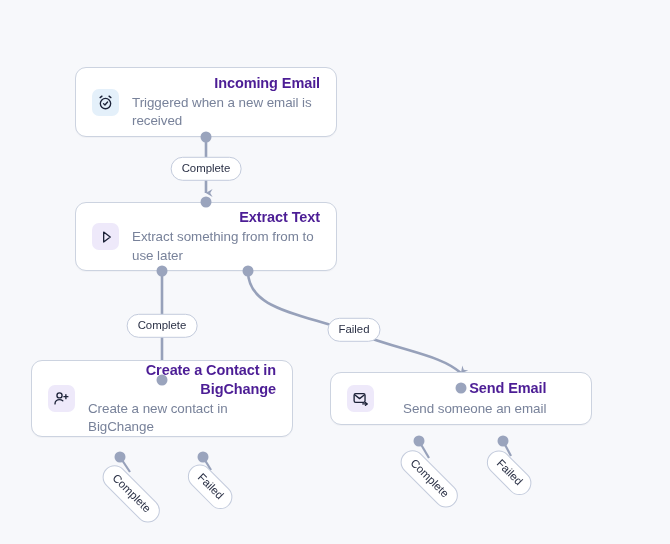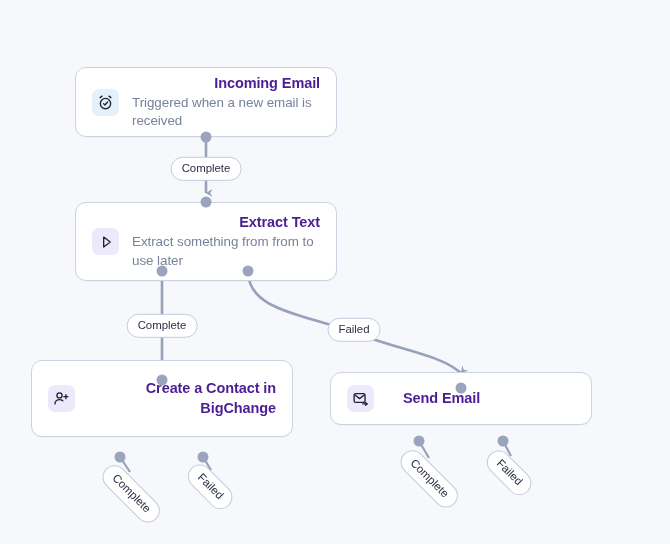--- a/index.html
+++ b/index.html
@@ -68,21 +68,21 @@
   .node-sub {
     font-size: 13.4px;
     color: #78829a;
     line-height: 1.36;
     margin-top: 1px;
     letter-spacing: -0.05px;
   }
 
   
   #node-incoming-email { left: 75px;  top: 67px;  width: 262px; height: 70px; }
-  #node-extract-text   { left: 75px;  top: 202px; width: 262px; height: 79px; }
+  #node-extract-text   { left: 75px;  top: 202px; width: 262px; height: 69px; }
   #node-create-contact { left: 31px;  top: 360px; width: 262px; height: 77px; }
   #node-send-email     { left: 330px; top: 372px; width: 262px; height: 53px; gap: 16px; }
 
   
   .port {
     position: absolute;
     width: 11px;
     height: 11px;
     border-radius: 50%;
     background: #9aa4bd;
@@ -162,34 +162,36 @@
     <div class="node-icon icon-violet">
       <svg width="17" height="17" viewBox="0 0 24 24" fill="none" stroke="#1c2238" stroke-width="1.9" stroke-linecap="round" stroke-linejoin="round">
         <circle cx="9.2" cy="7.6" r="3.6"></circle>
         <path d="M2.8 19.6 C2.8 15.9 5.7 13.6 9.2 13.6 C11.0 13.6 12.6 14.2 13.8 15.2"></path>
         <path d="M18.2 6.6 L18.2 12.2"></path>
         <path d="M15.4 9.4 L21.0 9.4"></path>
       </svg>
     </div>
     <div class="node-text">
       <div class="node-title">Create a Contact in BigChange</div>
+      <div class="node-sub">Create a new contact in BigChange</div>
     </div>
   </div>
 
   <div class="node" id="node-send-email">
     <div class="node-icon icon-violet">
       <svg width="17" height="17" viewBox="0 0 24 24" fill="none" stroke="#1c2238" stroke-width="1.9" stroke-linecap="round" stroke-linejoin="round">
         <rect x="3" y="5.2" width="15.4" height="12.2" rx="2.2"></rect>
         <path d="M4.2 7.0 L10.7 12.2 L17.2 7.0"></path>
         <path d="M15.2 19.6 L21.2 19.6"></path>
         <path d="M19.0 17.5 L21.3 19.6 L19.0 21.7"></path>
       </svg>
     </div>
     <div class="node-text">
       <div class="node-title">Send Email</div>
+      <div class="node-sub">Send someone an email</div>
     </div>
   </div>
 
   <div class="port" style="left:206px; top:137px;"></div>
   <div class="port" style="left:206px; top:202px;"></div>
   <div class="port" style="left:162px; top:271px;"></div>
   <div class="port" style="left:248px; top:271px;"></div>
   <div class="port" style="left:162px; top:380px;"></div>
   <div class="port" style="left:461px; top:388px;"></div>
   <div class="port" style="left:120px; top:457px;"></div>

